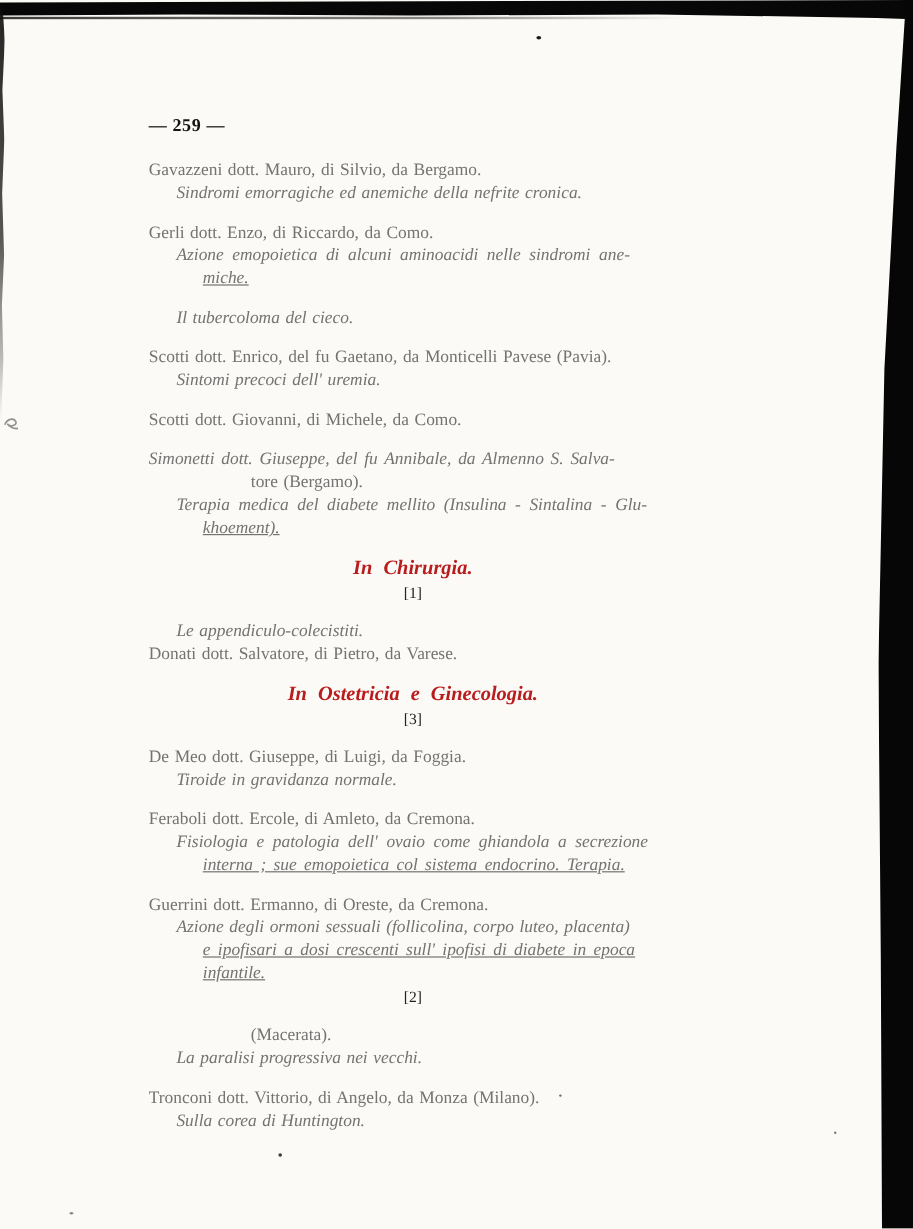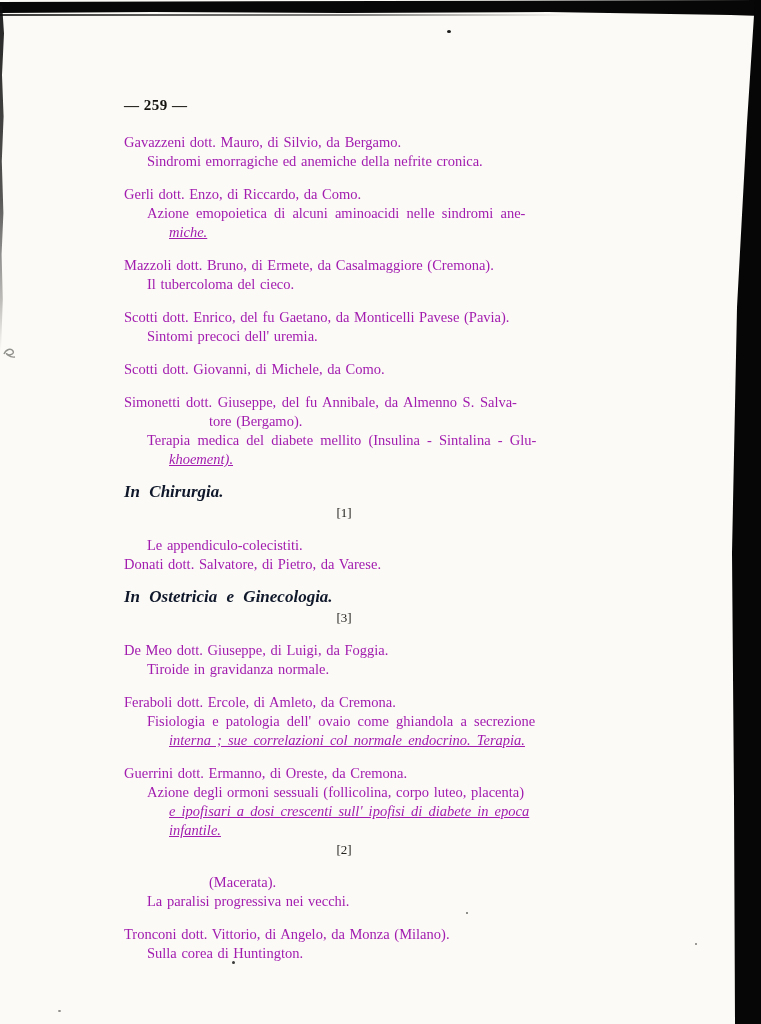--- a/index.html
+++ b/index.html
@@ -32,31 +32,31 @@
   .speck{position:absolute;border-radius:50%;}
   
   .content{position:absolute;left:124px;top:96px;width:440px;}
   .page-number{
     font-size:15px;line-height:19px;margin-bottom:18px;
     letter-spacing:.5px;font-weight:600;color:#15130f;
   }
   .entry{margin-top:14px;}
   .line{
     font-size:14.5px;line-height:19px;white-space:nowrap;
-    word-spacing:1px;color:#a21caf;
+    word-spacing:1px;color:#737373;
   }
   .l-name{padding-left:0;font-weight:500;}
   .l-name-cont{padding-left:85px;font-weight:500;}
-  .l-thesis{padding-left:23px;}
+  .l-thesis{padding-left:23px;font-style:italic;}
   .l-thesis-cont{padding-left:45px;font-style:italic;text-decoration:underline;}
   .st{word-spacing:3.5px;}
   .section-heading{
-    margin-top:12px;text-align:left;
+    margin-top:12px;text-align:center;
     font-size:17px;line-height:22px;font-style:italic;font-weight:700;
-    word-spacing:5px;color:#0f172a;
+    word-spacing:5px;color:#b91c1c;
   }
   .section-tag{text-align:center;font-size:13px;line-height:19px;color:#23211d;}
 </style>
 </head>
 <body>
 
 <div class="edge-top"></div>
 <div class="edge-top2"></div>
 <div class="edge-right"></div>
 <div class="edge-left"></div>
@@ -78,35 +78,34 @@
     <div class="line l-thesis">Sindromi emorragiche ed anemiche della nefrite cronica.</div>
   </div>
 
   <div class="entry">
     <div class="line l-name">Gerli dott. Enzo, di Riccardo, da Como.</div>
     <div class="line l-thesis st">Azione emopoietica di alcuni aminoacidi nelle sindromi ane-</div>
     <div class="line l-thesis-cont">miche.</div>
   </div>
 
   <div class="entry">
-    <div class="line l-name">Mazzoli dott. Bruno, di Ermete, da Casalmaggiore (Cremona).</div>
     <div class="line l-thesis">Il tubercoloma del cieco.</div>
   </div>
 
   <div class="entry">
     <div class="line l-name">Scotti dott. Enrico, del fu Gaetano, da Monticelli Pavese (Pavia).</div>
     <div class="line l-thesis">Sintomi precoci dell' uremia.</div>
   </div>
 
   <div class="entry">
     <div class="line l-name">Scotti dott. Giovanni, di Michele, da Como.</div>
   </div>
 
   <div class="entry">
-    <div class="line l-name st" style="word-spacing:2px;">Simonetti dott. Giuseppe, del fu Annibale, da Almenno S. Salva-</div>
+    <div class="line l-name st" style="word-spacing:2px;font-style:italic;">Simonetti dott. Giuseppe, del fu Annibale, da Almenno S. Salva-</div>
     <div class="line l-name-cont">tore (Bergamo).</div>
     <div class="line l-thesis st">Terapia medica del diabete mellito (Insulina - Sintalina - Glu-</div>
     <div class="line l-thesis-cont">khoement).</div>
   </div>
 
   <div class="section-heading">In Chirurgia.</div>
   <div class="section-tag">[1]</div>
 
   <div class="entry">
     <div class="line l-thesis">Le appendiculo-colecistiti.</div>
@@ -117,21 +116,21 @@
   <div class="section-tag">[3]</div>
 
   <div class="entry">
     <div class="line l-name">De Meo dott. Giuseppe, di Luigi, da Foggia.</div>
     <div class="line l-thesis">Tiroide in gravidanza normale.</div>
   </div>
 
   <div class="entry">
     <div class="line l-name">Feraboli dott. Ercole, di Amleto, da Cremona.</div>
     <div class="line l-thesis st">Fisiologia e patologia dell' ovaio come ghiandola a secrezione</div>
-    <div class="line l-thesis-cont st" style="word-spacing:2.5px;">interna ; sue correlazioni col normale endocrino. Terapia.</div>
+    <div class="line l-thesis-cont st" style="word-spacing:2.5px;">interna ; sue emopoietica col sistema endocrino. Terapia.</div>
   </div>
 
   <div class="entry">
     <div class="line l-name">Guerrini dott. Ermanno, di Oreste, da Cremona.</div>
     <div class="line l-thesis">Azione degli ormoni sessuali (follicolina, corpo luteo, placenta)</div>
     <div class="line l-thesis-cont st" style="word-spacing:2.5px;">e ipofisari a dosi crescenti sull' ipofisi di diabete in epoca</div>
     <div class="line l-thesis-cont">infantile.</div>
   </div>
 
   <div class="section-tag">[2]</div>

